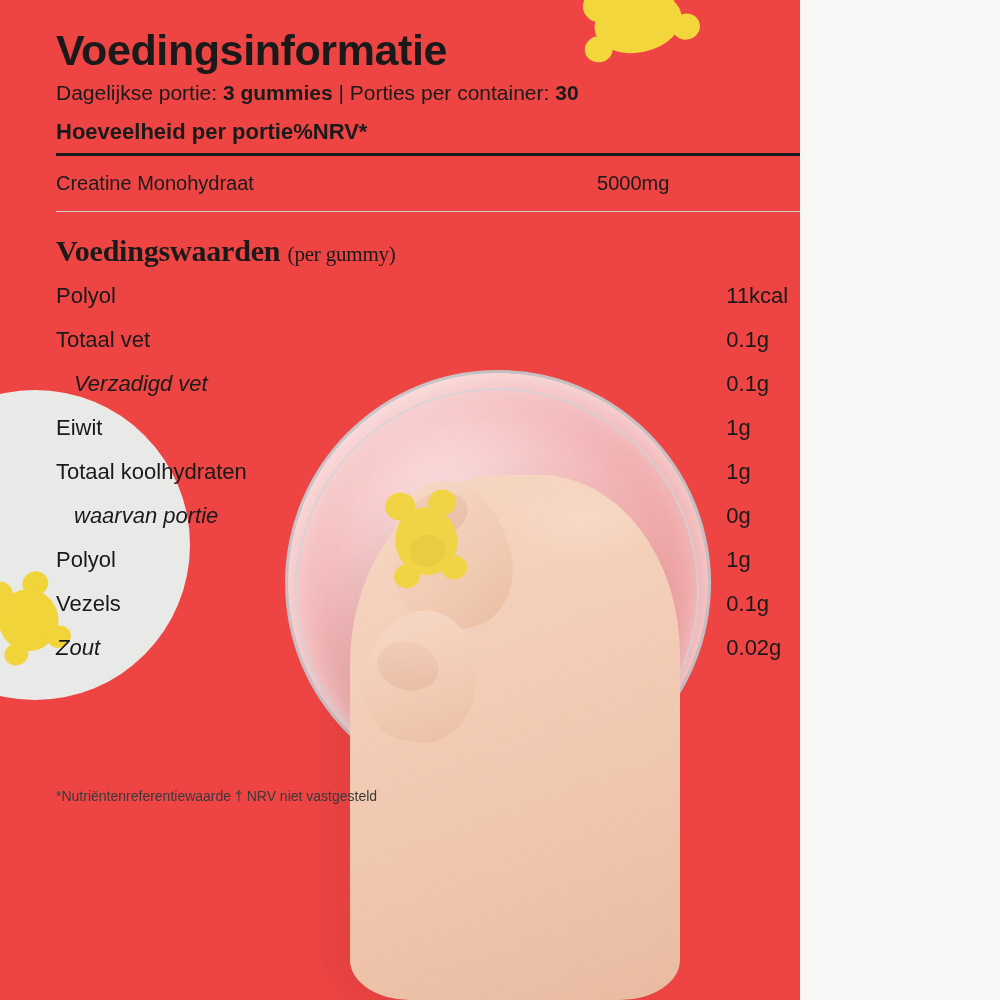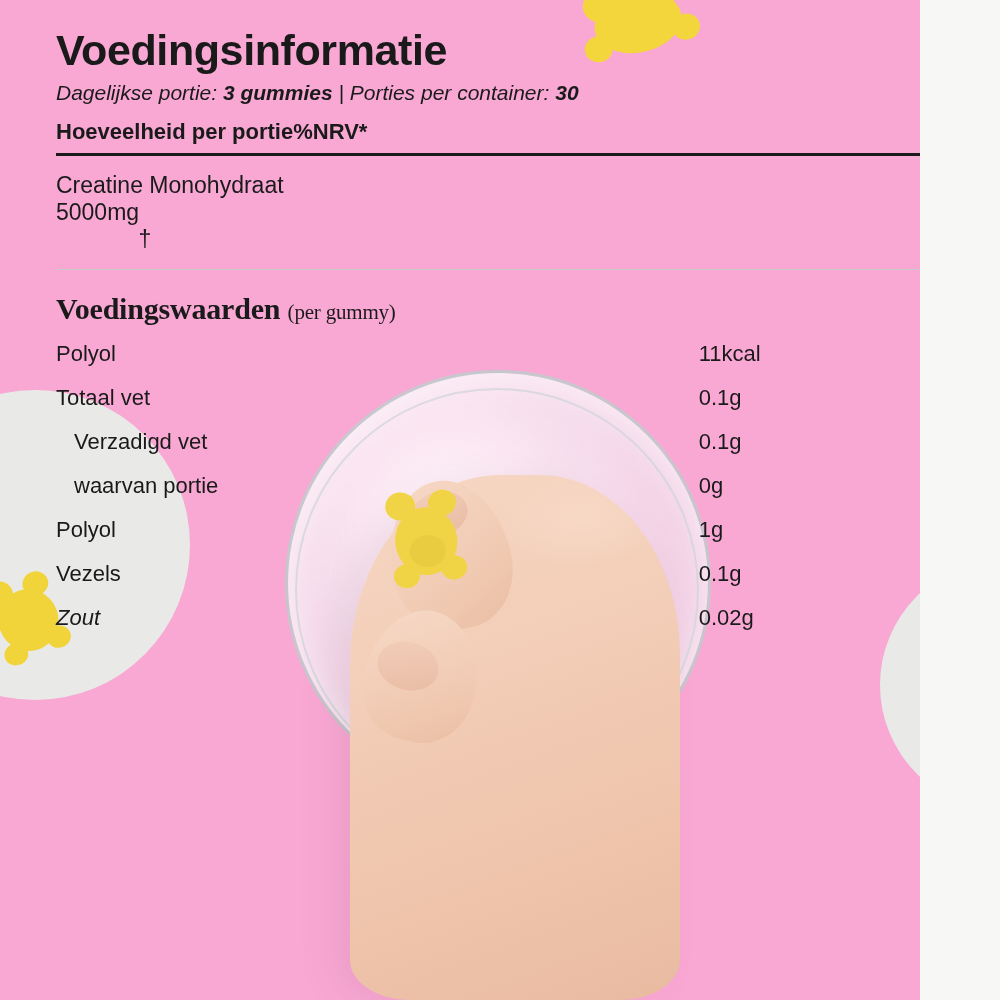--- a/index.html
+++ b/index.html
@@ -9,23 +9,23 @@
   body {
     width: 1000px;
     height: 1000px;
     background: #f7f7f5;
     font-family: "Liberation Sans", sans-serif;
     color: #1a1a1a;
     overflow: hidden;
   }
   #page {
     position: relative;
-    width: 920px;
+    width: 800px;
     height: 1000px;
-    background: #f9a8d4;
+    background: #ef4444;
     overflow: hidden;
   }
 
   
   .deco {
     position: absolute;
     pointer-events: none;
   }
   .circle-left {
     left: -120px;
@@ -142,21 +142,20 @@
     line-height: 1.12;
     font-weight: bold;
     margin: 0 0 4px 0;
     letter-spacing: -0.4px;
   }
   .serving-line {
     font-size: 21px;
     line-height: 1.45;
     margin: 0 0 10px 0;
     color: #1a1a1a;
-    font-style: italic;
   }
   .serving-line b { font-weight: bold; }
 
   .amount-head {
     display: flex;
     justify-content: flex-start;
     align-items: baseline;
     font-size: 22px;
     font-weight: bold;
     padding-bottom: 8px;
@@ -166,26 +165,25 @@
     background: #1a1a1a;
     margin-bottom: 2px;
   }
   .rule-thin {
     height: 1px;
     background: #c9c9c5;
   }
   .ingredient-row {
     display: flex;
     align-items: baseline;
-    font-size: 23px;
+    font-size: 20px;
     padding: 14px 0 16px 0;
-    flex-direction: column;
   }
   .ing-name { width: 50%; }
-  .ing-amount { width: 30%; text-align: left; }
+  .ing-amount { width: 30%; text-align: center; }
   .ing-nrv { width: 20%; text-align: center; }
 
   h2 {
     font-size: 30px;
     font-weight: bold;
     margin: 22px 0 6px 0;
     letter-spacing: -0.2px;
     font-family: Liberation Serif, serif;
   }
   h2 .sub {
@@ -199,21 +197,21 @@
     font-size: 22px;
   }
   .nutri-table td {
     padding: 9px 0 9px 0;
     vertical-align: baseline;
   }
   .nutri-table td.val {
     text-align: left;
     white-space: nowrap;
   }
-  .indent { padding-left: 18px !important; }
+  .indent { padding-left: 18px !important; font-style: italic; }
   .italic { font-style: italic; }
 
   .footnote {
     position: absolute;
     left: 56px;
     top: 788px;
     font-size: 14px;
     color: #3a3a3a;
   }
 </style>
@@ -320,33 +318,42 @@
             </tr>
             <tr>
               <td>Totaal vet</td>
               <td class="val">0.1g</td>
             </tr>
             <tr>
               <td class="indent">Verzadigd vet</td>
               <td class="val">0.1g</td>
             </tr>
             <tr>
+              <td>Eiwit</td>
+              <td class="val">1g</td>
+            </tr>
+            <tr>
+              <td>Totaal koolhydraten</td>
+              <td class="val">1g</td>
+            </tr>
+            <tr>
               <td class="indent">waarvan portie</td>
               <td class="val">0g</td>
             </tr>
             <tr>
               <td>Polyol</td>
               <td class="val">1g</td>
             </tr>
             <tr>
               <td>Vezels</td>
               <td class="val">0.1g</td>
             </tr>
             <tr>
               <td class="italic">Zout</td>
               <td class="val">0.02g</td>
             </tr>
           </tbody>
       </table>
     </div>
 
+    <div class="footnote">*Nutriëntenreferentiewaarde † NRV niet vastgesteld</div>
   </div>
 </div>
 
 </body></html>

